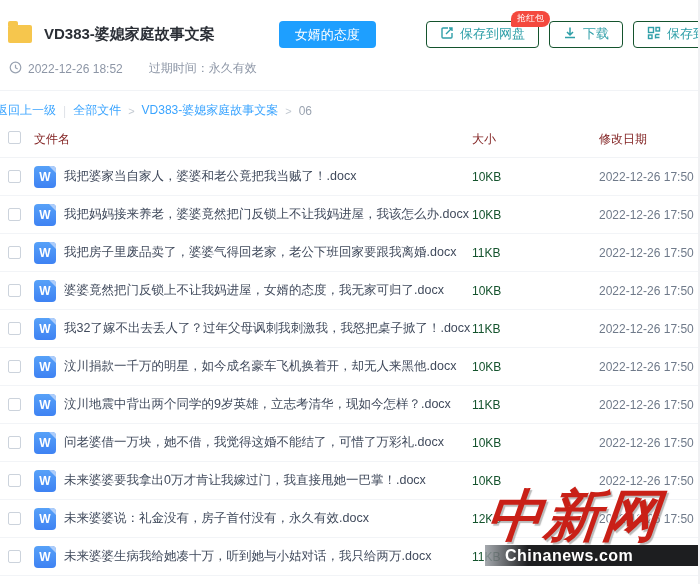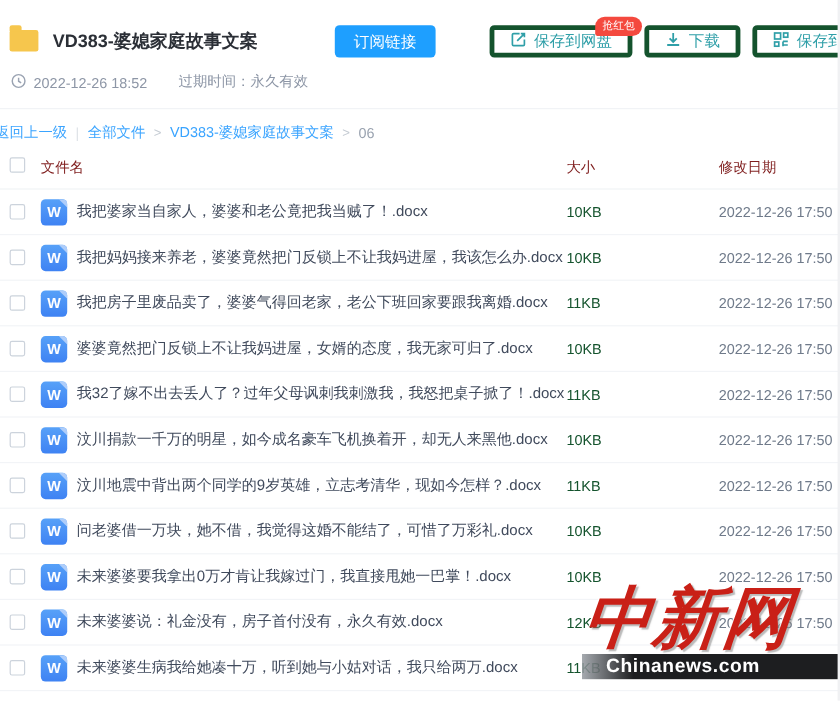--- a/index.html
+++ b/index.html
@@ -11,21 +11,21 @@
   .topbar { display:flex; align-items:center; padding:18px 0 0 8px; height:50px; }
   .folder-ic { width:24px; height:18px; position:relative; background:#f6c64d; border-radius:2px; flex-shrink:0; }
   .folder-ic::before { content:""; position:absolute; top:-4px; left:0; width:10px; height:5px;
      background:#f6c64d; border-radius:2px 2px 0 0; }
   .page-title { font-size:15px; font-weight:bold; color:#2b2f36; margin-left:12px; white-space:nowrap; }
   .btn-subscribe { margin-left:64px; background:#1e9fff; color:#fff; border:none; border-radius:4px;
      font-size:13px; padding:6px 16px; height:27px; line-height:15px; cursor:pointer; flex-shrink:0;
      font-family:inherit; }
   .actions { margin-left:auto; margin-right:-46px; display:flex; gap:10px; }
   .btn-action { position:relative; display:flex; align-items:center; gap:6px; background:#fff;
-     border:4px solid #14532d; border-radius:4px; height:27px; padding:0 13px; font-size:13px;
+     border:1px solid #14532d; border-radius:4px; height:27px; padding:0 13px; font-size:13px;
      color:#2f9fa8; white-space:nowrap; flex-shrink:0; cursor:pointer; font-family:inherit; }
   .btn-action svg { flex-shrink:0; }
   .badge { position:absolute; top:-11px; right:-12px; background:#f4493e; color:#fff; font-size:9px;
      line-height:1; padding:3px 6px 4px; border-radius:9px 9px 9px 2px; white-space:nowrap; }
 
   
   .info-row { display:flex; align-items:center; gap:6px; padding:10px 0 0 9px; color:#8d96a6; font-size:12px; }
   .info-row .gap { width:14px; }
   .divider { border-bottom:1px solid #f1f3f6; margin-top:13px; }
 
@@ -72,21 +72,21 @@
   .scroll-edge { position:absolute; top:0; right:0; width:2px; height:584px; background:#f0f1f3; }
 </style>
 </head>
 <body>
 
 <div class="page">
 
   <div class="topbar">
     <span class="folder-ic"></span>
     <span class="page-title">VD383-婆媳家庭故事文案</span>
-    <button class="btn-subscribe">订阅链接</button>
+    <button class="btn-subscribe">女婿的态度</button>
 
     <div class="actions">
       <button class="btn-action">
         <span class="badge">抢红包</span>
         <span>
           <svg width="14" height="14" viewBox="0 0 14 14" fill="none" stroke="#2f9fa8" stroke-width="1.4">
             <path d="M8 2 H3 a1 1 0 0 0 -1 1 v8 a1 1 0 0 0 1 1 h8 a1 1 0 0 0 1 -1 V7"></path>
             <path d="M6 8 L12 2 M9 2 h3 v3"></path>
           </svg>
         </span>

